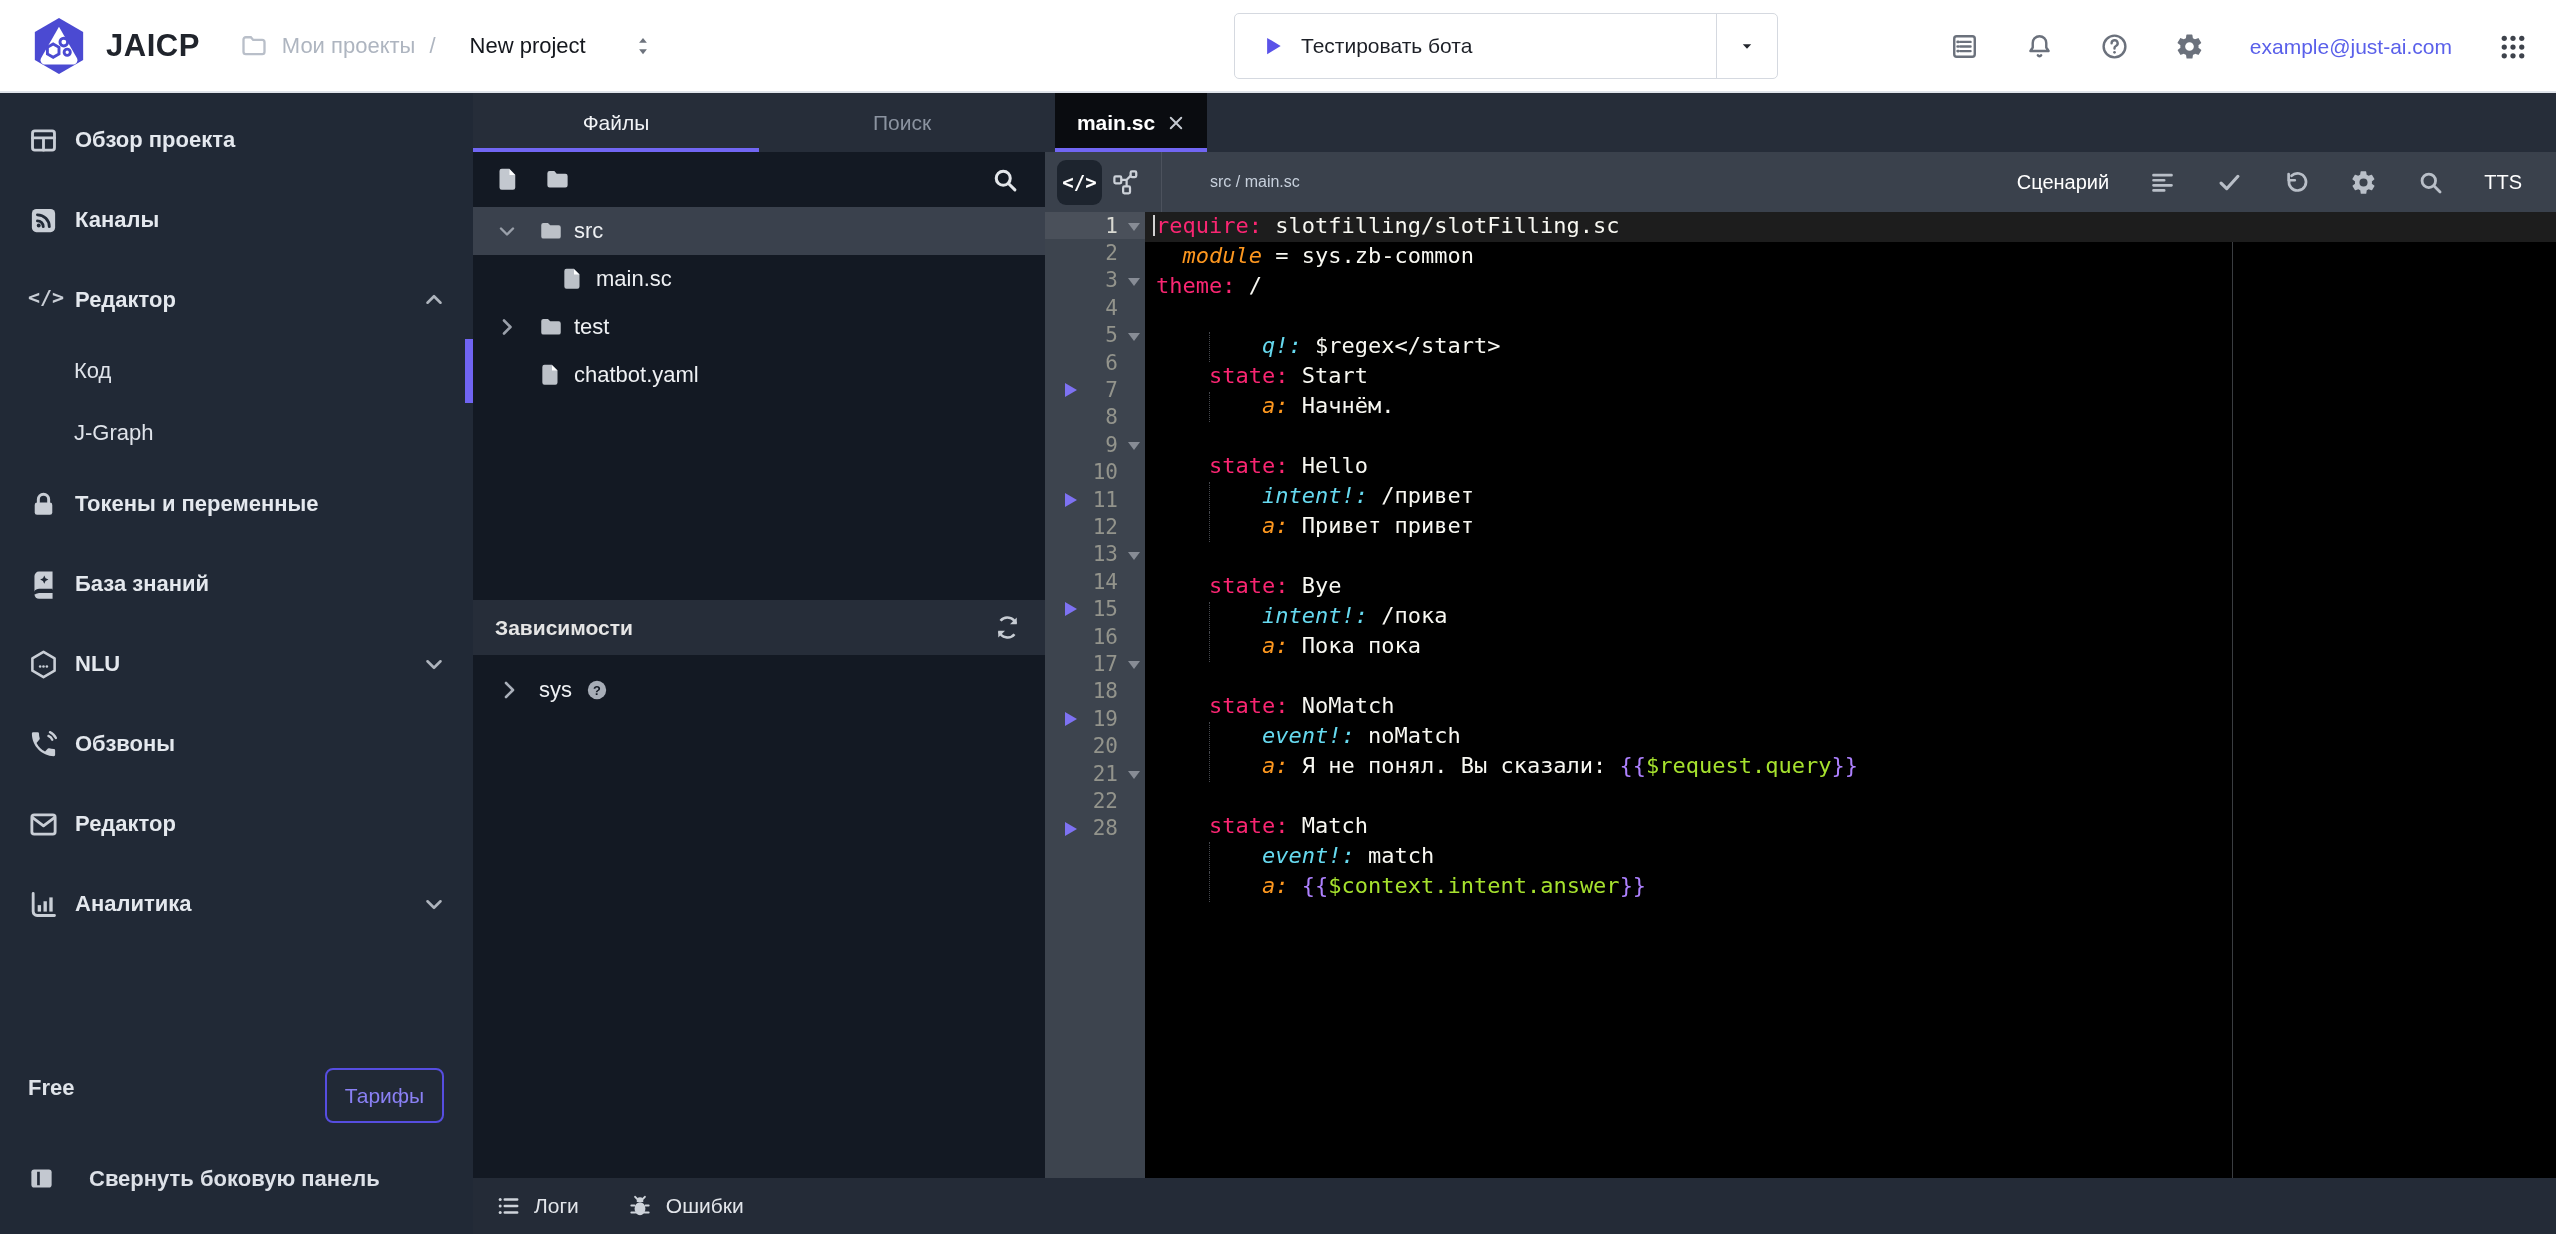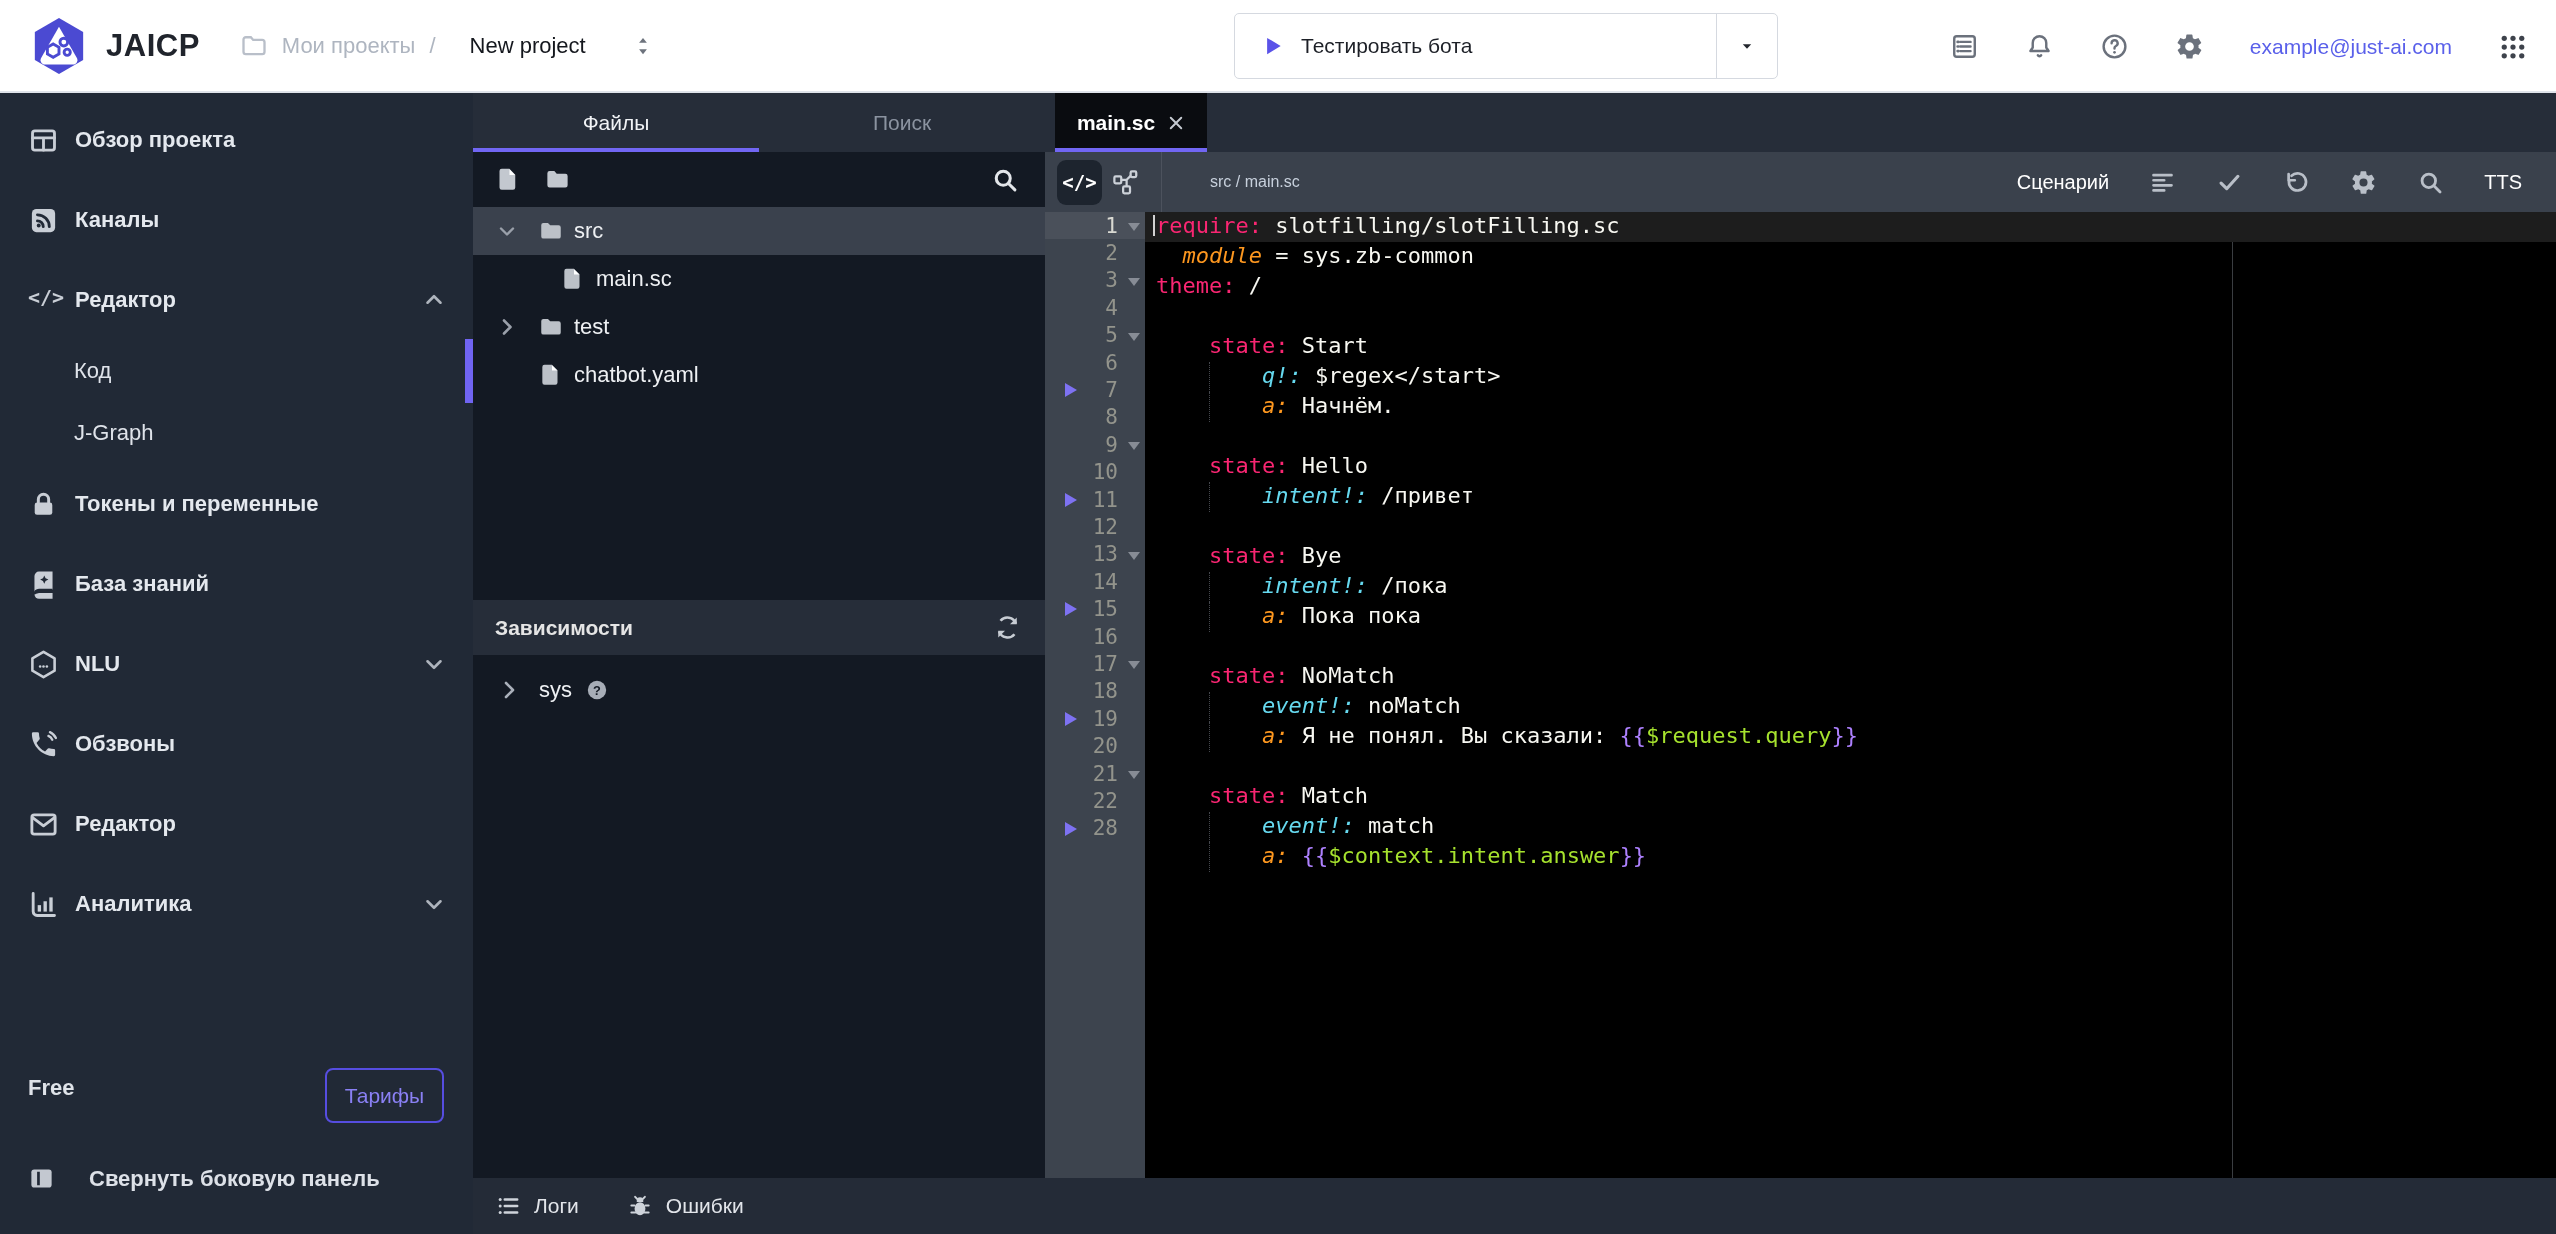--- a/index.html
+++ b/index.html
@@ -574,26 +574,27 @@
             <span class="bp"></span>
             <span>28</span>
           </div>
         </div>
       <div class="codecol" id="codecol">
         <div class="print-margin"></div>
       <div class="code-line active"><span class="cursor"></span><span class="tok-key">require:</span><span class="tok-plain"> slotfilling/slotFilling.sc</span></div>
           <div class="code-line"><span class="tok-plain">  </span><span class="tok-orange">module</span><span class="tok-plain"> = sys.zb-common</span></div>
           <div class="code-line"><span class="tok-key">theme:</span><span class="tok-plain"> /</span></div>
           <div class="code-line"></div>
+          <div class="code-line"><i class="guide"></i><span class="tok-plain">        </span><span class="tok-cyan">q!:</span><span class="tok-plain"> $regex&lt;/start&gt;</span></div>
           <div class="code-line"><span class="tok-plain">    </span><span class="tok-key">state:</span><span class="tok-plain"> Start</span></div>
-          <div class="code-line"><i class="guide"></i><span class="tok-plain">        </span><span class="tok-cyan">q!:</span><span class="tok-plain"> $regex&lt;/start&gt;</span></div>
           <div class="code-line"><i class="guide"></i><span class="tok-plain">        </span><span class="tok-orange">a:</span><span class="tok-plain"> Начнём.</span></div>
           <div class="code-line"></div>
           <div class="code-line"><span class="tok-plain">    </span><span class="tok-key">state:</span><span class="tok-plain"> Hello</span></div>
           <div class="code-line"><i class="guide"></i><span class="tok-plain">        </span><span class="tok-cyan">intent!:</span><span class="tok-plain"> /привет</span></div>
+          <div class="code-line"><i class="guide"></i><span class="tok-plain">        </span><span class="tok-orange">a:</span><span class="tok-plain"> Привет привет</span></div>
           <div class="code-line"></div>
           <div class="code-line"><span class="tok-plain">    </span><span class="tok-key">state:</span><span class="tok-plain"> Bye</span></div>
           <div class="code-line"><i class="guide"></i><span class="tok-plain">        </span><span class="tok-cyan">intent!:</span><span class="tok-plain"> /пока</span></div>
           <div class="code-line"><i class="guide"></i><span class="tok-plain">        </span><span class="tok-orange">a:</span><span class="tok-plain"> Пока пока</span></div>
           <div class="code-line"></div>
           <div class="code-line"><span class="tok-plain">    </span><span class="tok-key">state:</span><span class="tok-plain"> NoMatch</span></div>
           <div class="code-line"><i class="guide"></i><span class="tok-plain">        </span><span class="tok-cyan">event!:</span><span class="tok-plain"> noMatch</span></div>
           <div class="code-line"><i class="guide"></i><span class="tok-plain">        </span><span class="tok-orange">a:</span><span class="tok-plain"> Я не понял. Вы сказали: </span><span class="tok-purple">{{</span><span class="tok-green">$request.query</span><span class="tok-purple">}}</span></div>
           <div class="code-line"></div>
           <div class="code-line"><span class="tok-plain">    </span><span class="tok-key">state:</span><span class="tok-plain"> Match</span></div>

